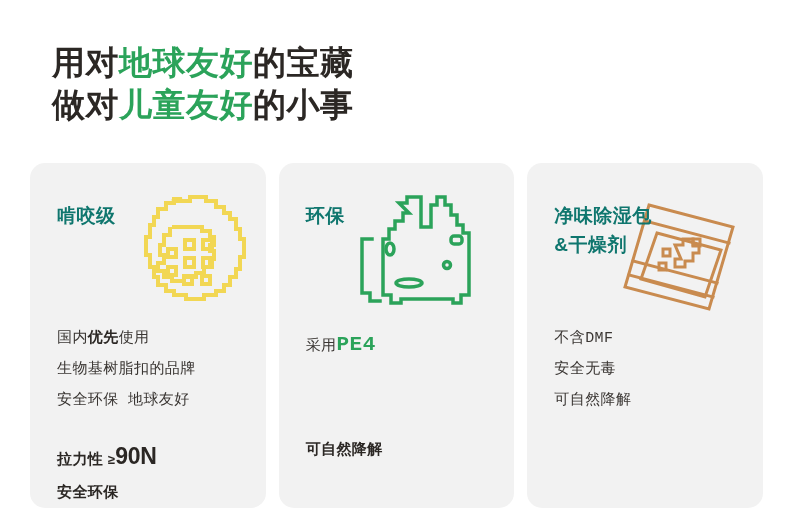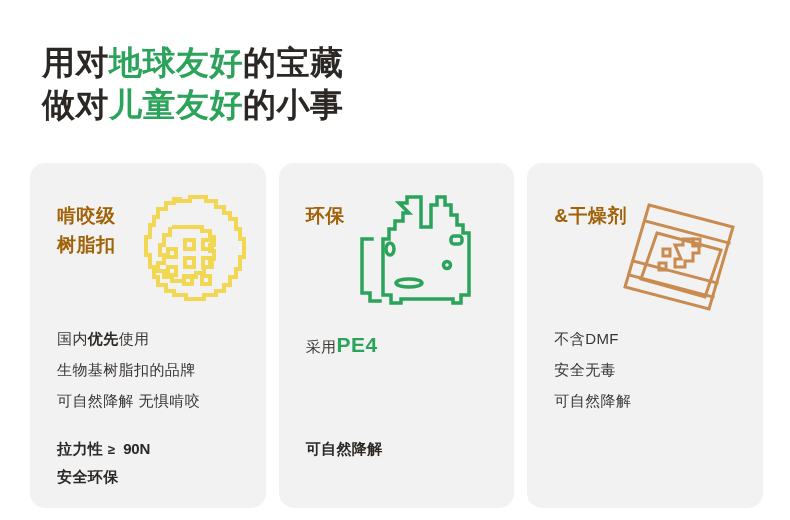--- a/index.html
+++ b/index.html
@@ -12,21 +12,21 @@
     background: #ffffff;
     font-family: "Liberation Sans", "DejaVu Sans", sans-serif;
     overflow: hidden;
     position: relative;
     color: #2b2724;
   }
 
   
   .headline {
     position: absolute;
-    left: 42px;
+    left: 52px;
     top: 42px;
     line-height: 1.28;
   }
   .headline-line {
     font-size: 33px;
     font-weight: bold;
     letter-spacing: 0.5px;
     white-space: nowrap;
     color: #2b2724;
   }
@@ -53,39 +53,40 @@
   .card-head {
     position: absolute;
     left: 27px;
     top: 38px;
     z-index: 2;
   }
   .card-title {
     font-size: 19px;
     font-weight: bold;
     line-height: 1.55;
-    color: #a16207;
+    color: #0f766e;
     white-space: nowrap;
     letter-spacing: 0.5px;
   }
 
   .card-art {
     position: absolute;
     z-index: 1;
     pointer-events: none;
   }
   .art-1 { left: 98px; top: 26px; }
   .art-2 { left: 68px; top: 20px; }
   .art-3 { left: 78px; top: 24px; }
 
   .card-body {
     position: absolute;
     left: 27px;
     top: 160px;
     z-index: 2;
+    font-family: Liberation Mono, monospace;
   }
   .body-line {
     font-size: 15px;
     line-height: 2.07;
     color: #3a3633;
     white-space: nowrap;
     letter-spacing: 0.4px;
   }
   .b-strong { font-weight: bold; color: #2b2724; }
   .b-green  { font-weight: bold; color: #2ba35a; }
@@ -104,24 +105,23 @@
   }
   .stat-line {
     font-size: 15px;
     font-weight: bold;
     line-height: 1.85;
     color: #2b2724;
     white-space: nowrap;
     letter-spacing: 0.4px;
   }
   .stat-big {
-    font-size: 15px;
+    font-size: 23px;
     font-weight: bold;
     letter-spacing: -0.3px;
-    margin-left: 8px;
   }
   .stat-gte { font-size: 13px; font-weight: bold; }
   .stat-amber  { color: #c98b4f; }
   .stat-unit {
     font-size: 11px;
     font-weight: bold;
     letter-spacing: 0;
   }
   .stat-unit-sm {
     font-size: 9px;
@@ -139,21 +139,20 @@
   <div class="headline-line">
     <span>做对</span><span class="hl-green">儿童友好</span><span>的小事</span>
   </div>
 </div>
 
 <div class="cards">
 
   <div class="card">
     <div class="card-head">
       <div class="card-title">啃咬级</div>
-      <div class="card-title">树脂扣</div>
     </div>
 
     <div class="card-art art-1">
       <svg width="130" height="130" viewBox="0 0 130 130" fill="none">
         <g stroke="#f2d754" stroke-width="4" stroke-linejoin="miter" stroke-linecap="square" fill="none">
           <path d="M44 12 h18 v-4 h16 v4 h10 v6 h8 v6 h6 v6 h6 v10 h4 v10 h4 v18 h-4 v12 h-4 v8 h-6 v8 h-6 v6 h-8 v4 h-12 v4 h-18 v-4 h-12 v-4 h-8 v-6 h-8 v-8 h-4 v-10 h-4 v-12 h-4 v-18 h4 v-12 h4 v-8 h4 v-8 h8 v-6 h8 v-4 h8 z"></path>
           <path d="M46 38 h28 v4 h8 v6 h4 v8 h-4 v6 h4 v8 h-4 v8 h-6 v6 h-8 v4 h-10"></path>
           <path d="M42 40 v6 h-6 v10 h-4 v10 h4 v8 h-6 v8 h6 v6 h8 v4 h10"></path>
           <rect x="57" y="51" width="9" height="9"></rect>
           <rect x="75" y="51" width="9" height="9"></rect>
@@ -168,21 +167,21 @@
     </div>
 
     <div class="card-body">
       <div class="body-line">
         <span>国内</span><span class="b-strong">优先</span><span>使用</span>
       </div>
       <div class="body-line">
         <span>生物基树脂扣的品牌</span>
       </div>
       <div class="body-line">
-        <span>可自然降解 无惧啃咬</span>
+        <span>安全环保 地球友好</span>
       </div>
     </div>
 
     <div class="card-stats">
       <div class="stat-line">
         <span>拉力性</span>
         <span class="stat-gte">≥</span><span class="stat-big">90N</span>
       </div>
       <div class="stat-line">
         <span>安全环保</span>
@@ -216,20 +215,21 @@
 
     <div class="card-stats">
       <div class="stat-line">
         <span>可自然降解</span>
       </div>
     </div>
   </div>
 
   <div class="card">
     <div class="card-head">
+      <div class="card-title">净味除湿包</div>
       <div class="card-title">&amp;干燥剂</div>
     </div>
 
     <div class="card-art art-3">
       <svg width="145" height="140" viewBox="0 0 145 140" fill="none">
         <g stroke="#c98b4f" stroke-width="3" stroke-linejoin="miter" stroke-linecap="square" fill="none">
           <path d="M44 18 L128 40 L104 122 L20 100 Z"></path>
           <path d="M40 34 L124 56"></path>
           <path d="M28 74 L112 96"></path>
           <path d="M24 88 L108 110"></path>

